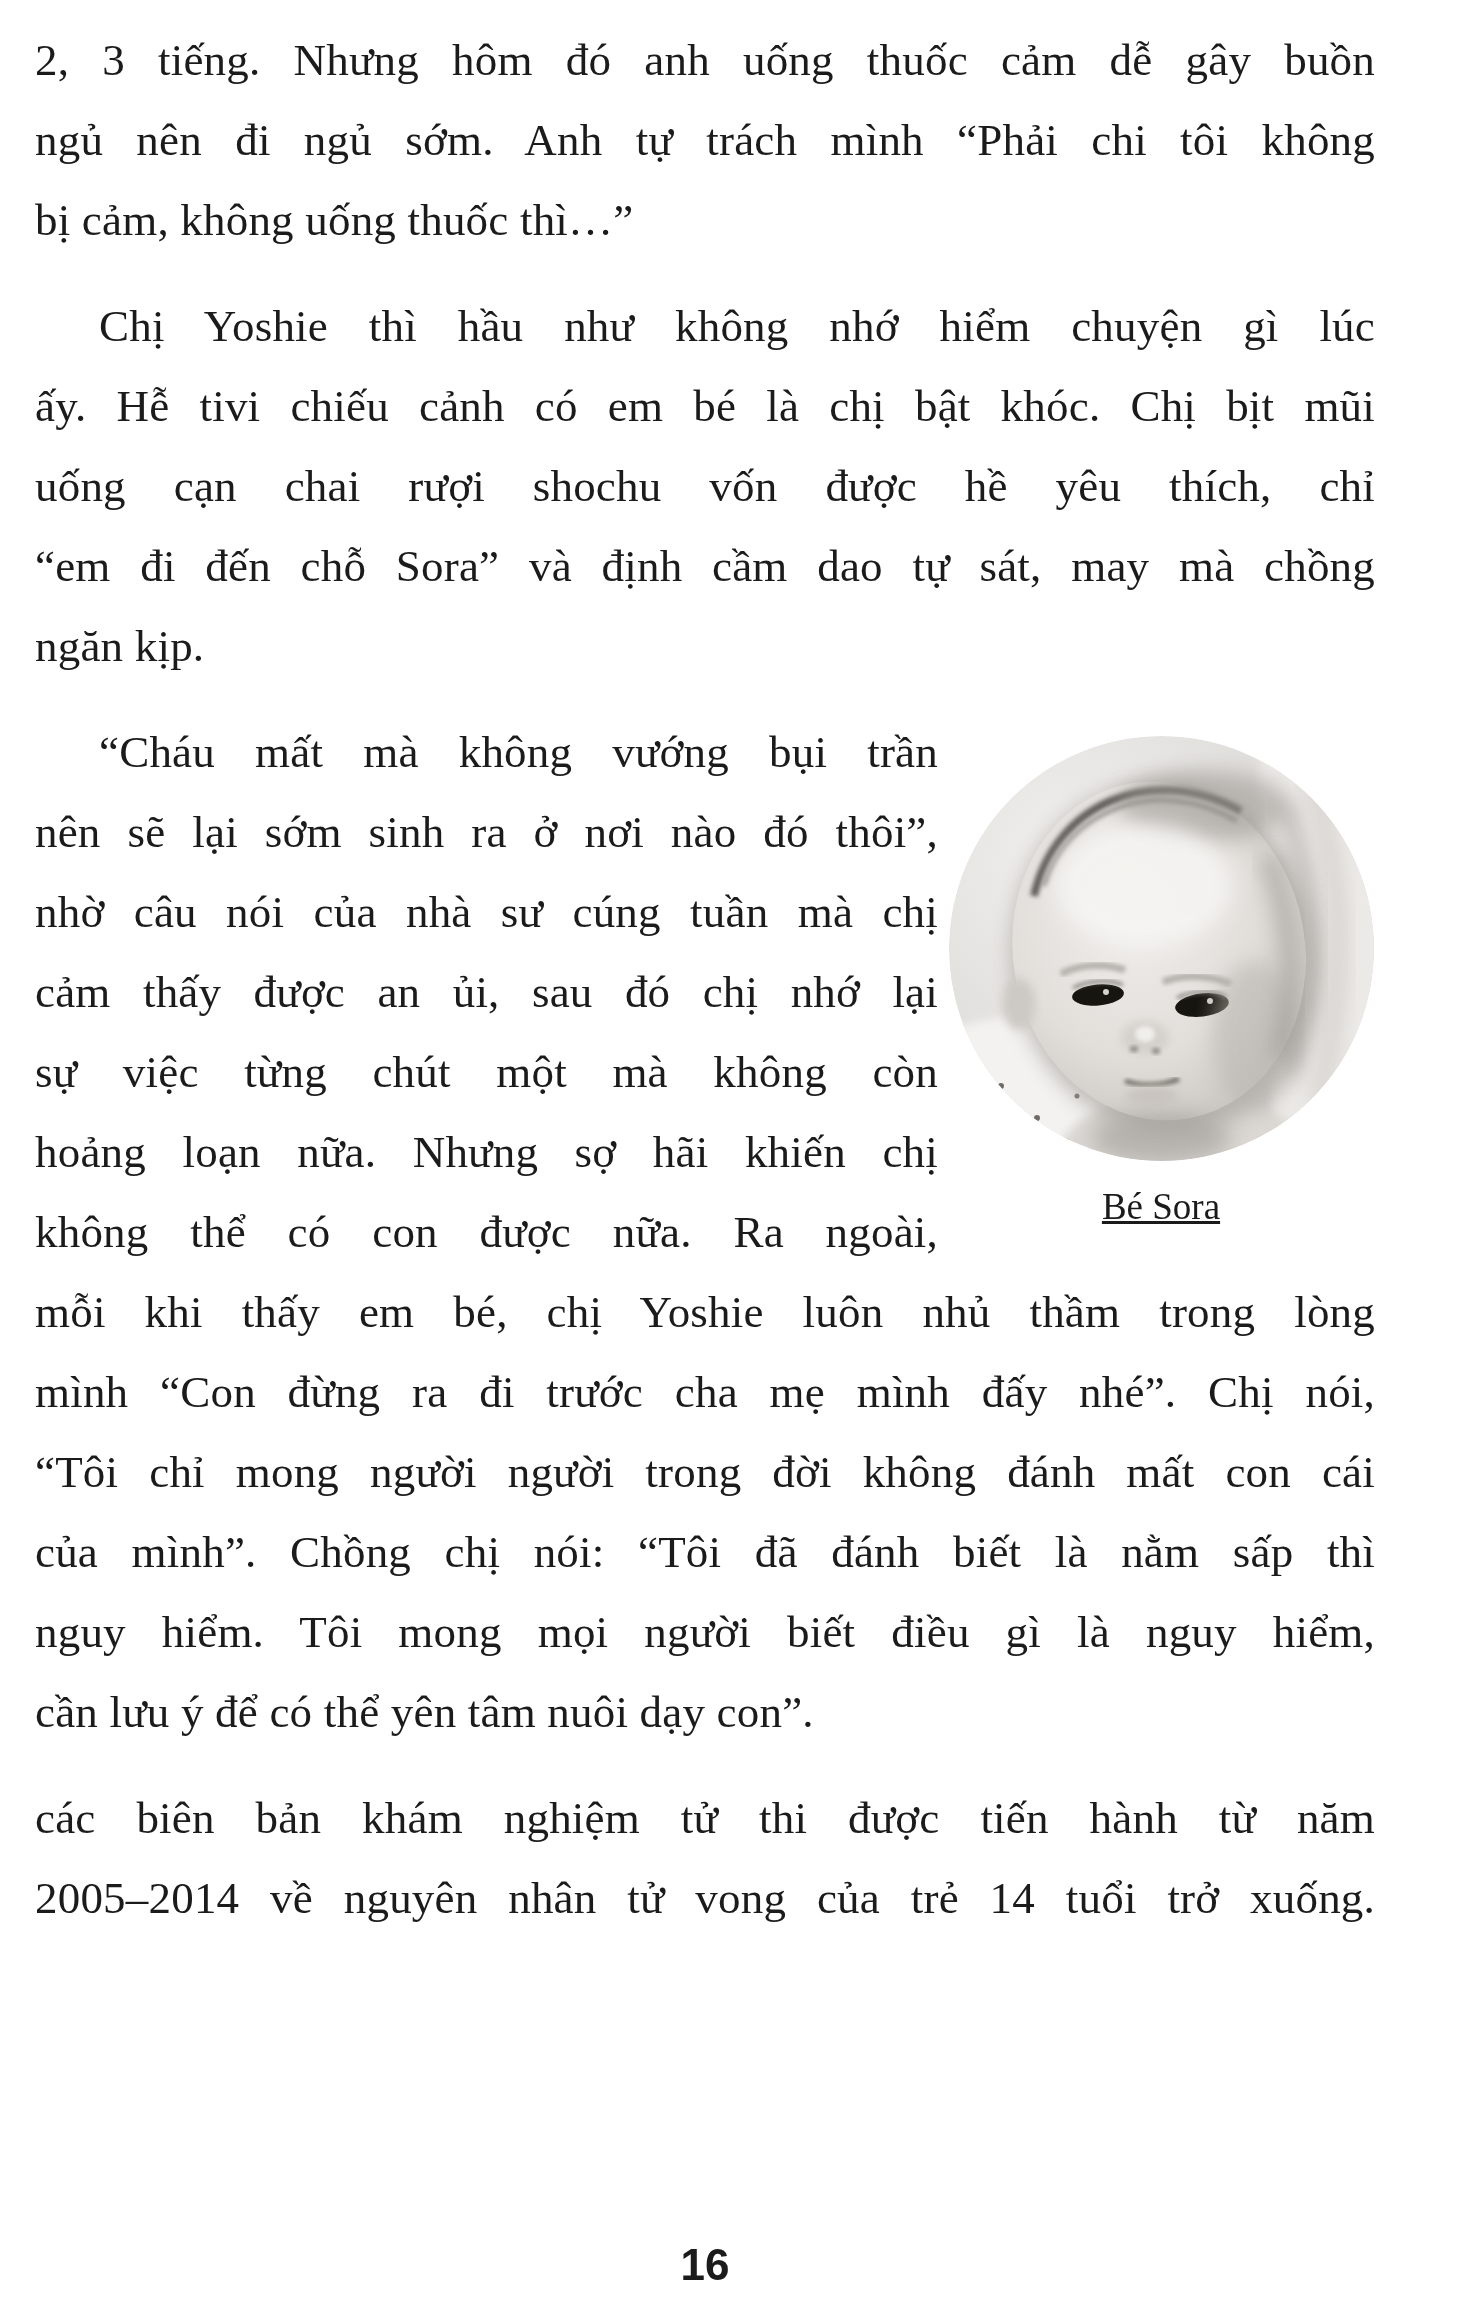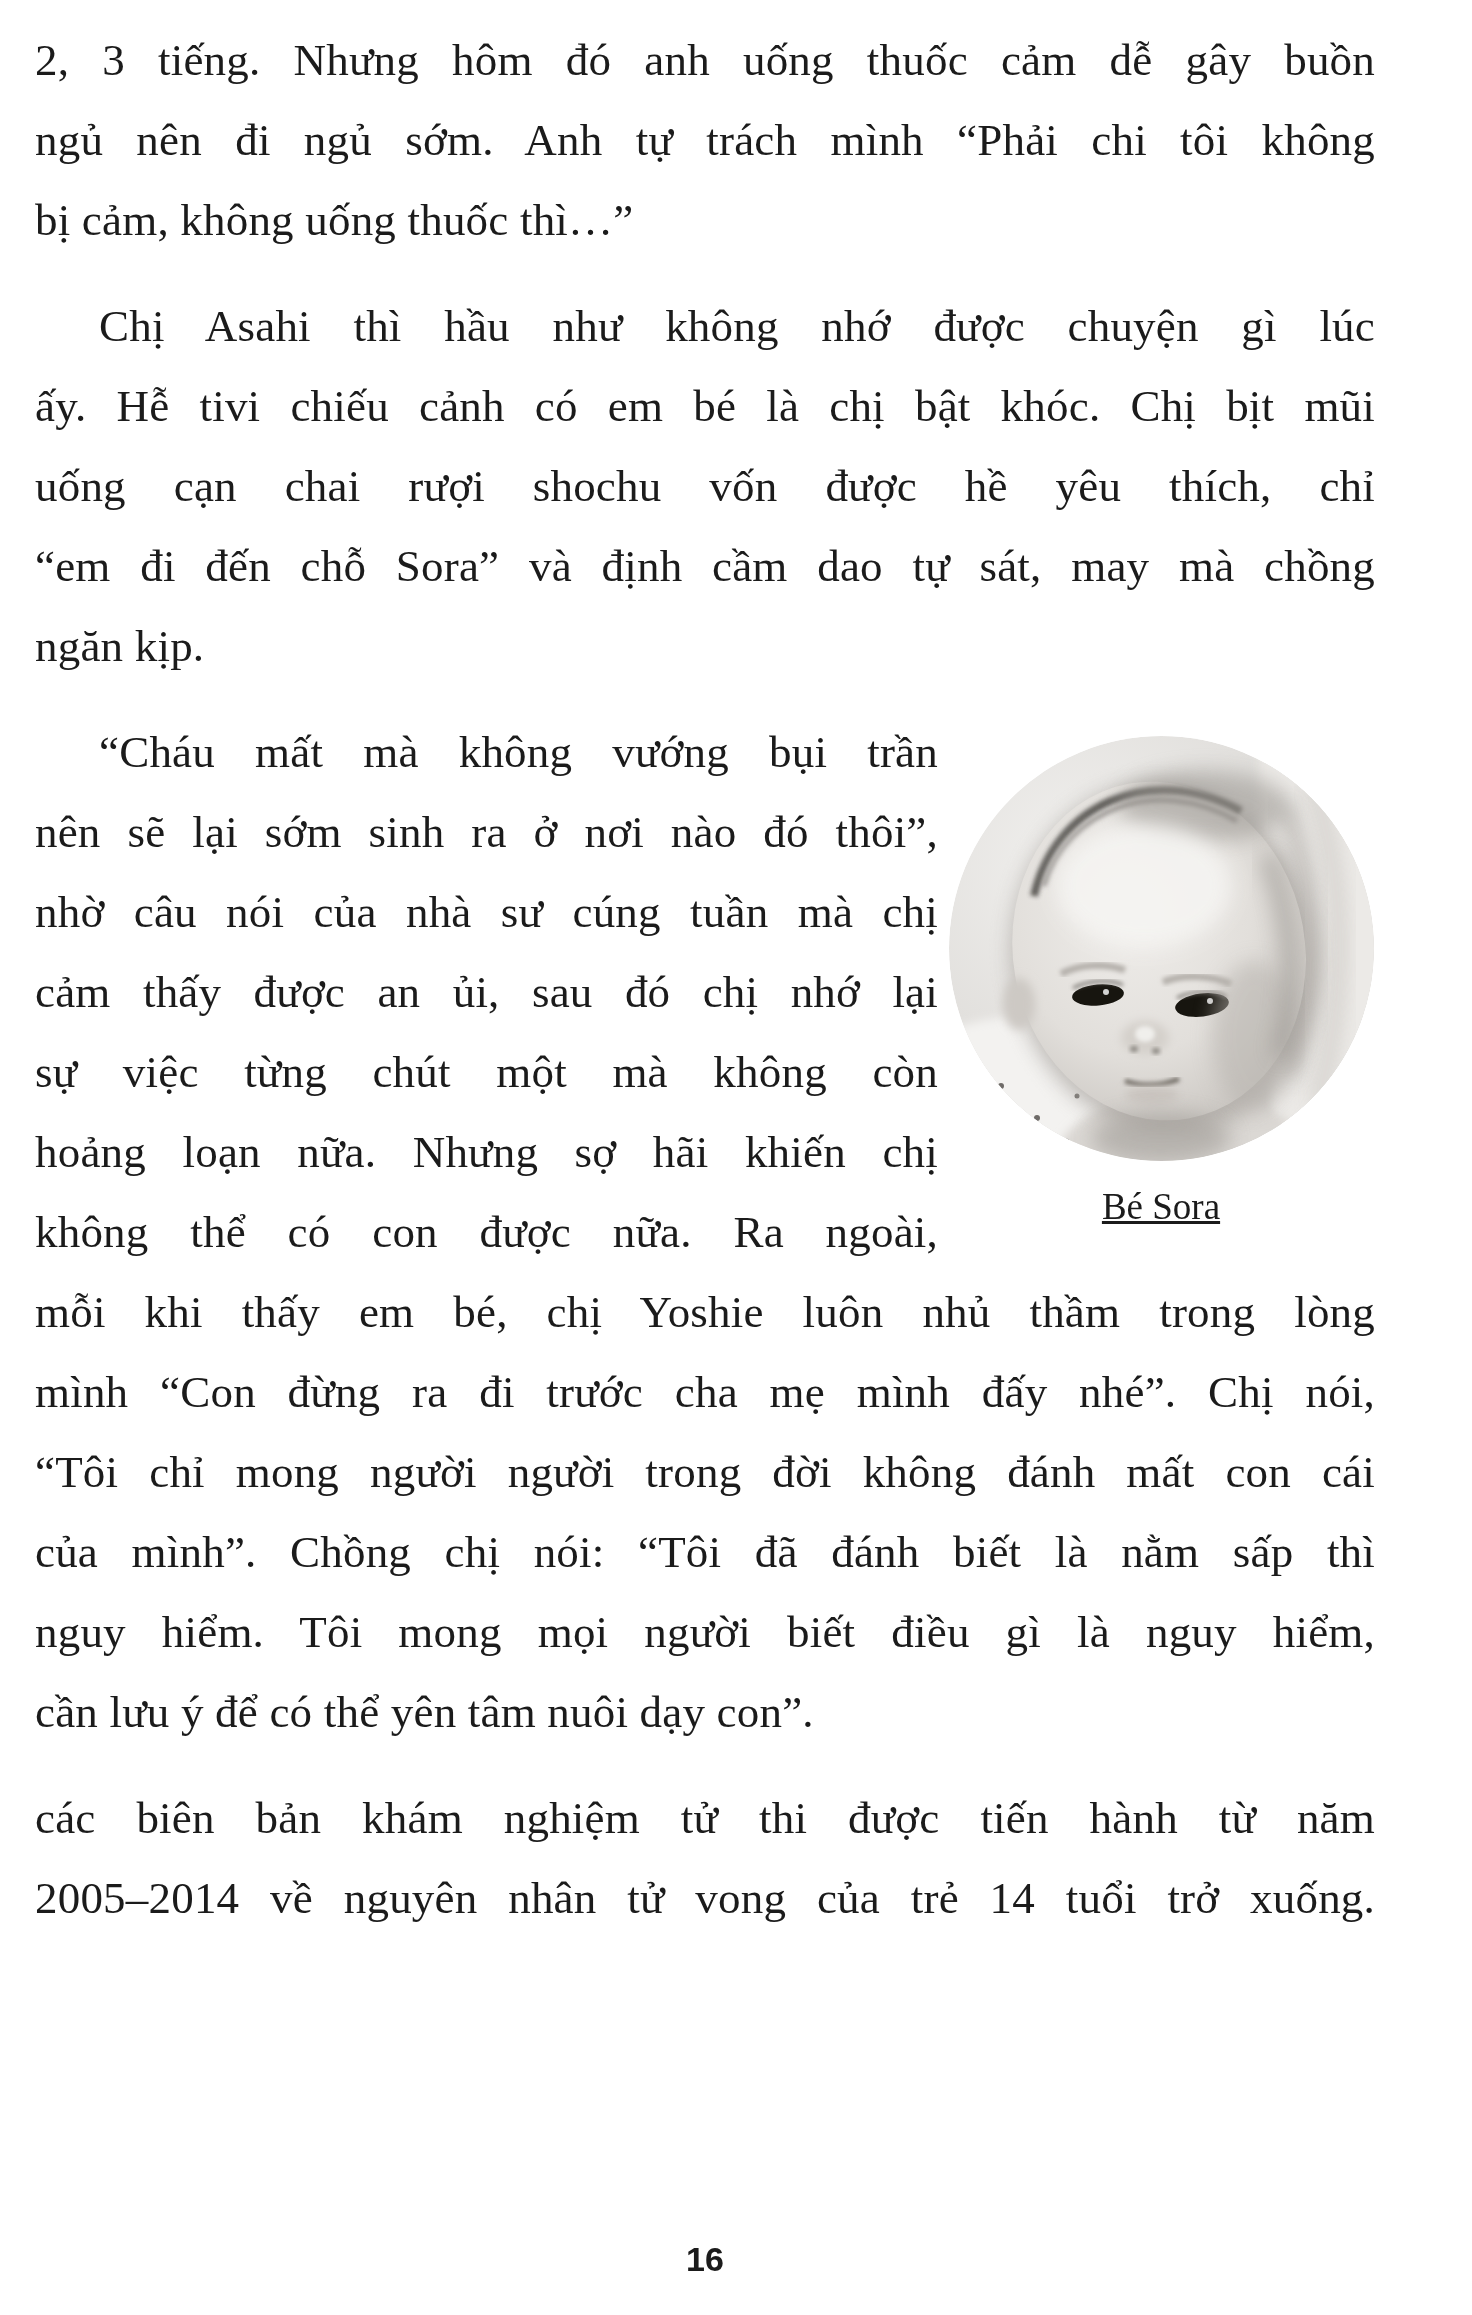--- a/index.html
+++ b/index.html
@@ -69,38 +69,38 @@
     text-decoration: underline;
   }
   .page-number {
     position: absolute;
     top: 2240px;
     left: 35px;
     width: 1340px;
     text-align: center;
     font-family: "Liberation Sans", sans-serif;
     font-weight: bold;
-    font-size: 34px;
+    font-size: 44px;
     color: #1b1b1b;
   }
 </style>
 </head>
 <body>
 
 <div class="page">
   <div class="content">
 
     <div class="para">
       <div class="line">2, 3 tiếng. Nhưng hôm đó anh uống thuốc cảm dễ gây buồn</div>
       <div class="line">ngủ nên đi ngủ sớm. Anh tự trách mình “Phải chi tôi không</div>
       <div class="line last">bị cảm, không uống thuốc thì…”</div>
     </div>
 
     <div class="para">
-      <div class="line indent">Chị Asahi thì hầu như không nhớ được chuyện gì lúc</div>
+      <div class="line indent">Chị Yoshie thì hầu như không nhớ hiểm chuyện gì lúc</div>
       <div class="line">ấy. Hễ tivi chiếu cảnh có em bé là chị bật khóc. Chị bịt mũi</div>
       <div class="line">uống cạn chai rượi shochu vốn được hề yêu thích, chỉ</div>
       <div class="line">“em đi đến chỗ Sora” và định cầm dao tự sát, may mà chồng</div>
       <div class="line last">ngăn kịp.</div>
     </div>
 
     <div class="para">
 
       <div class="photo-wrap">
         <span class="photo-circle">

